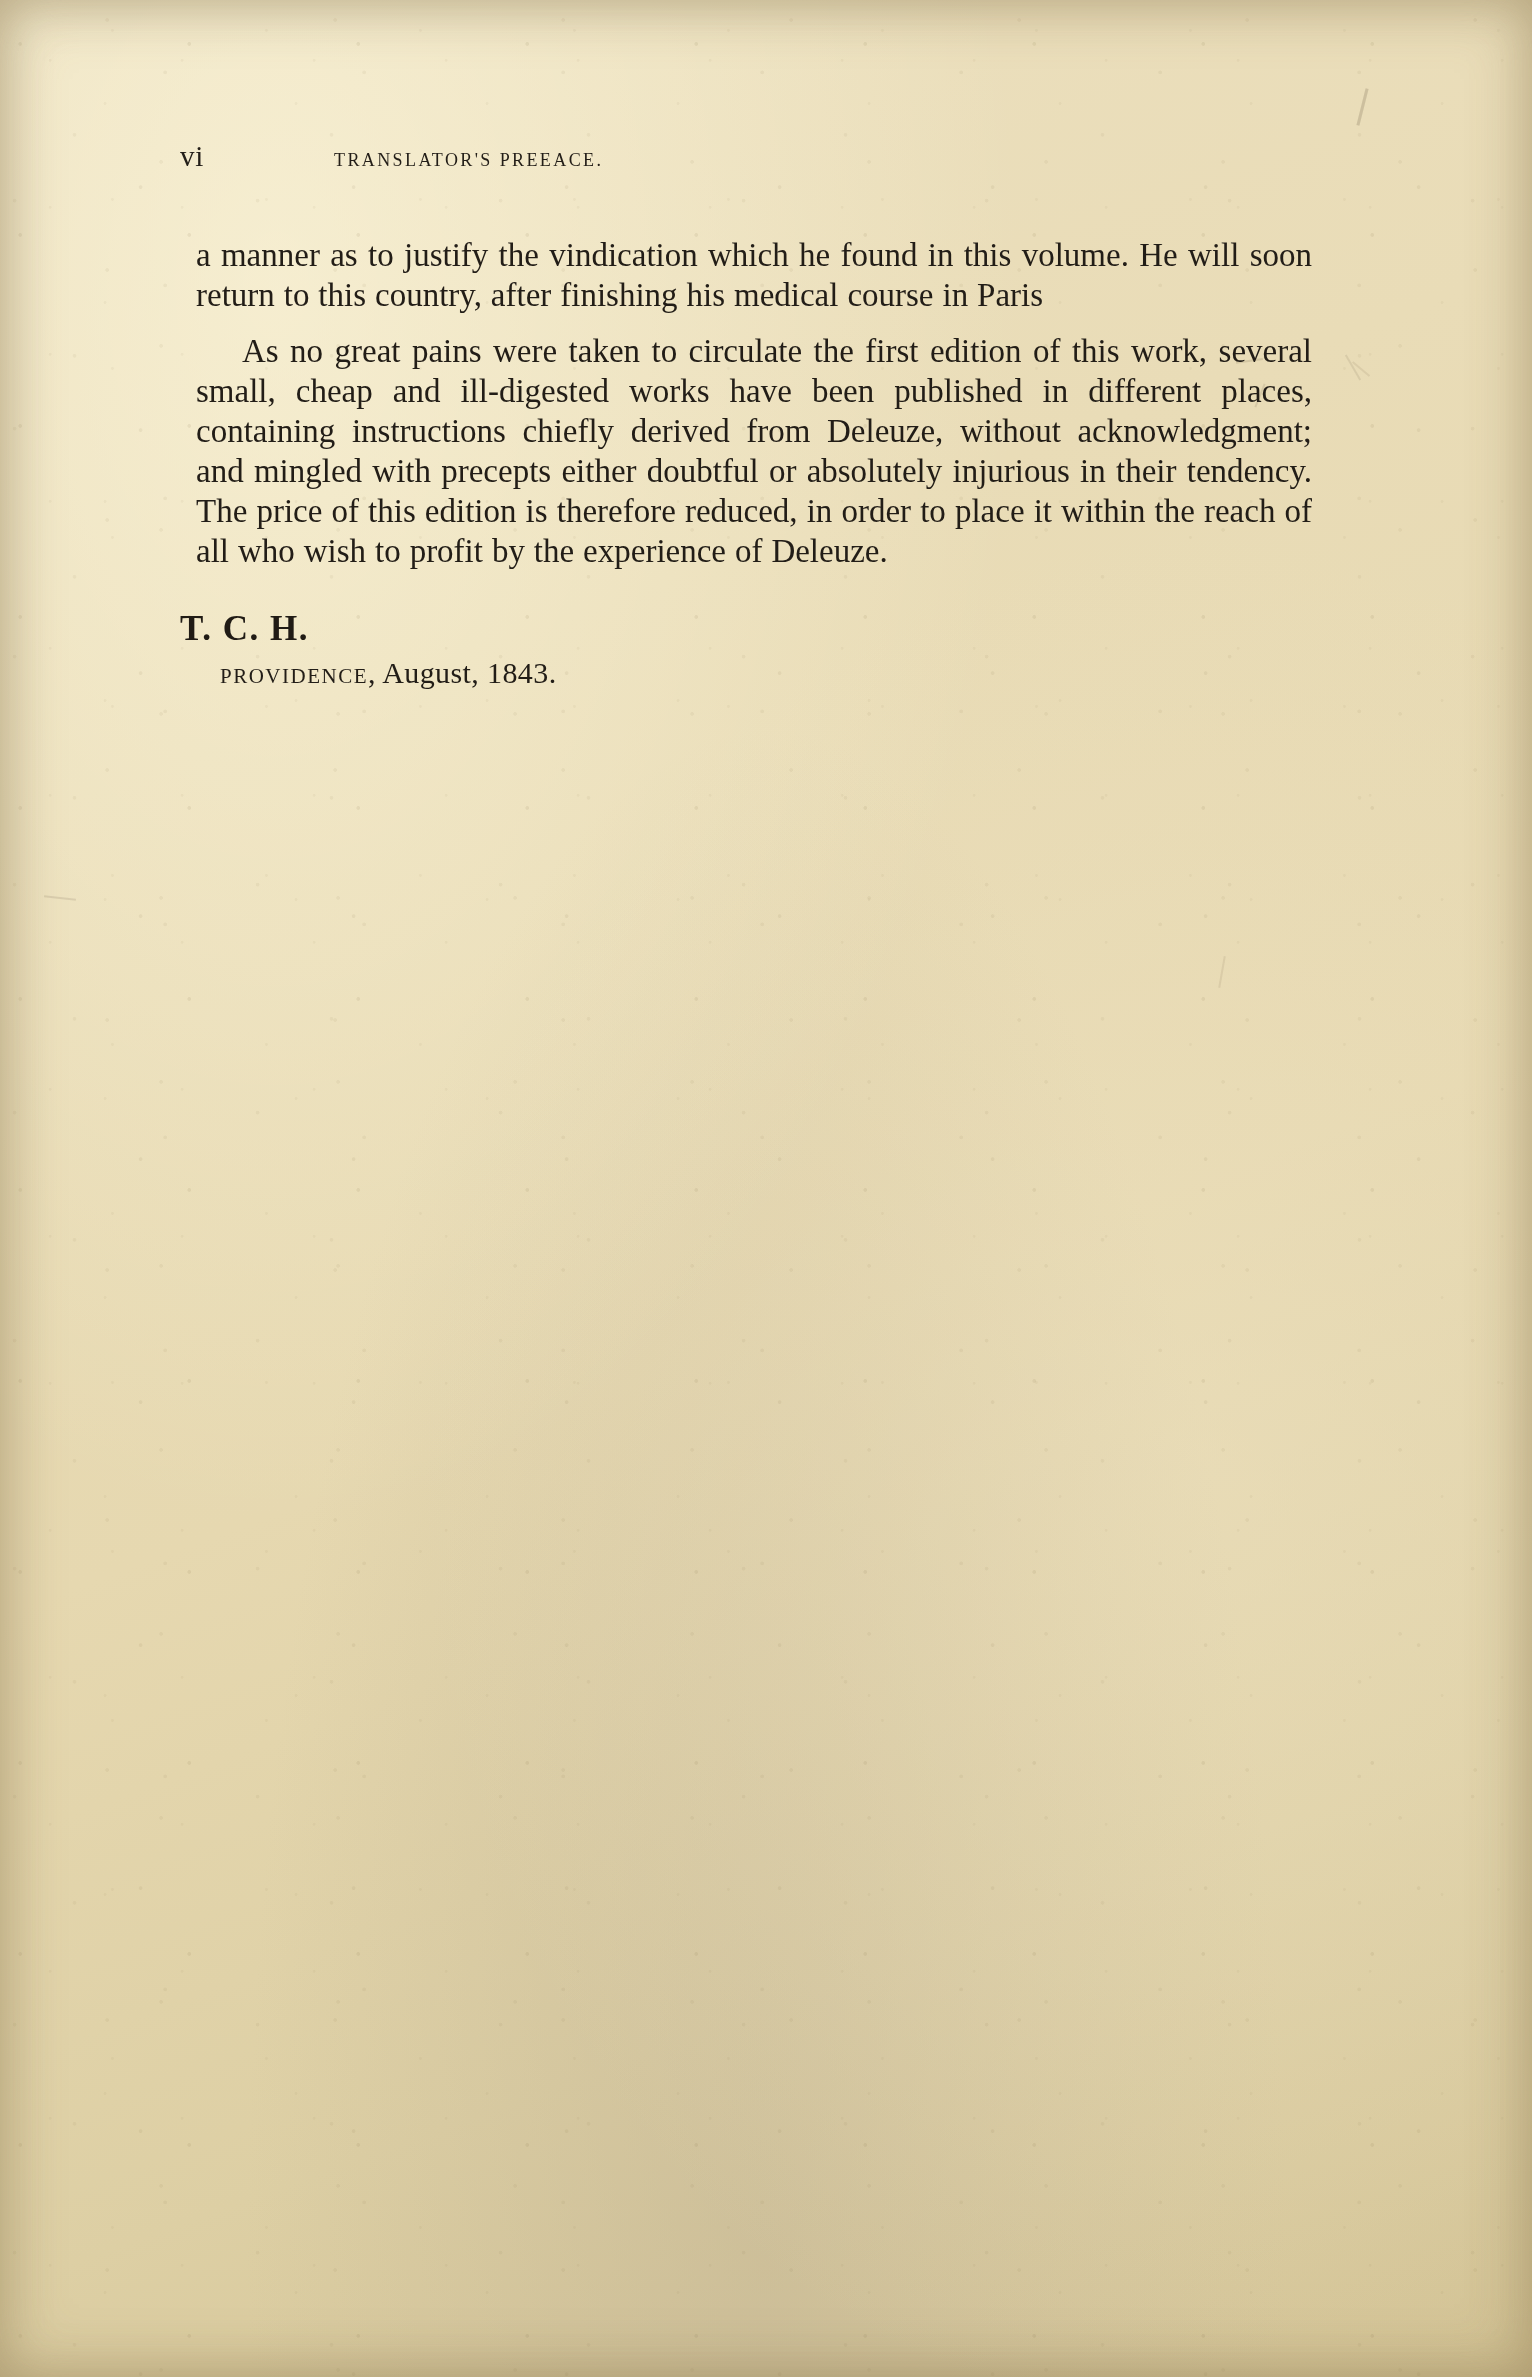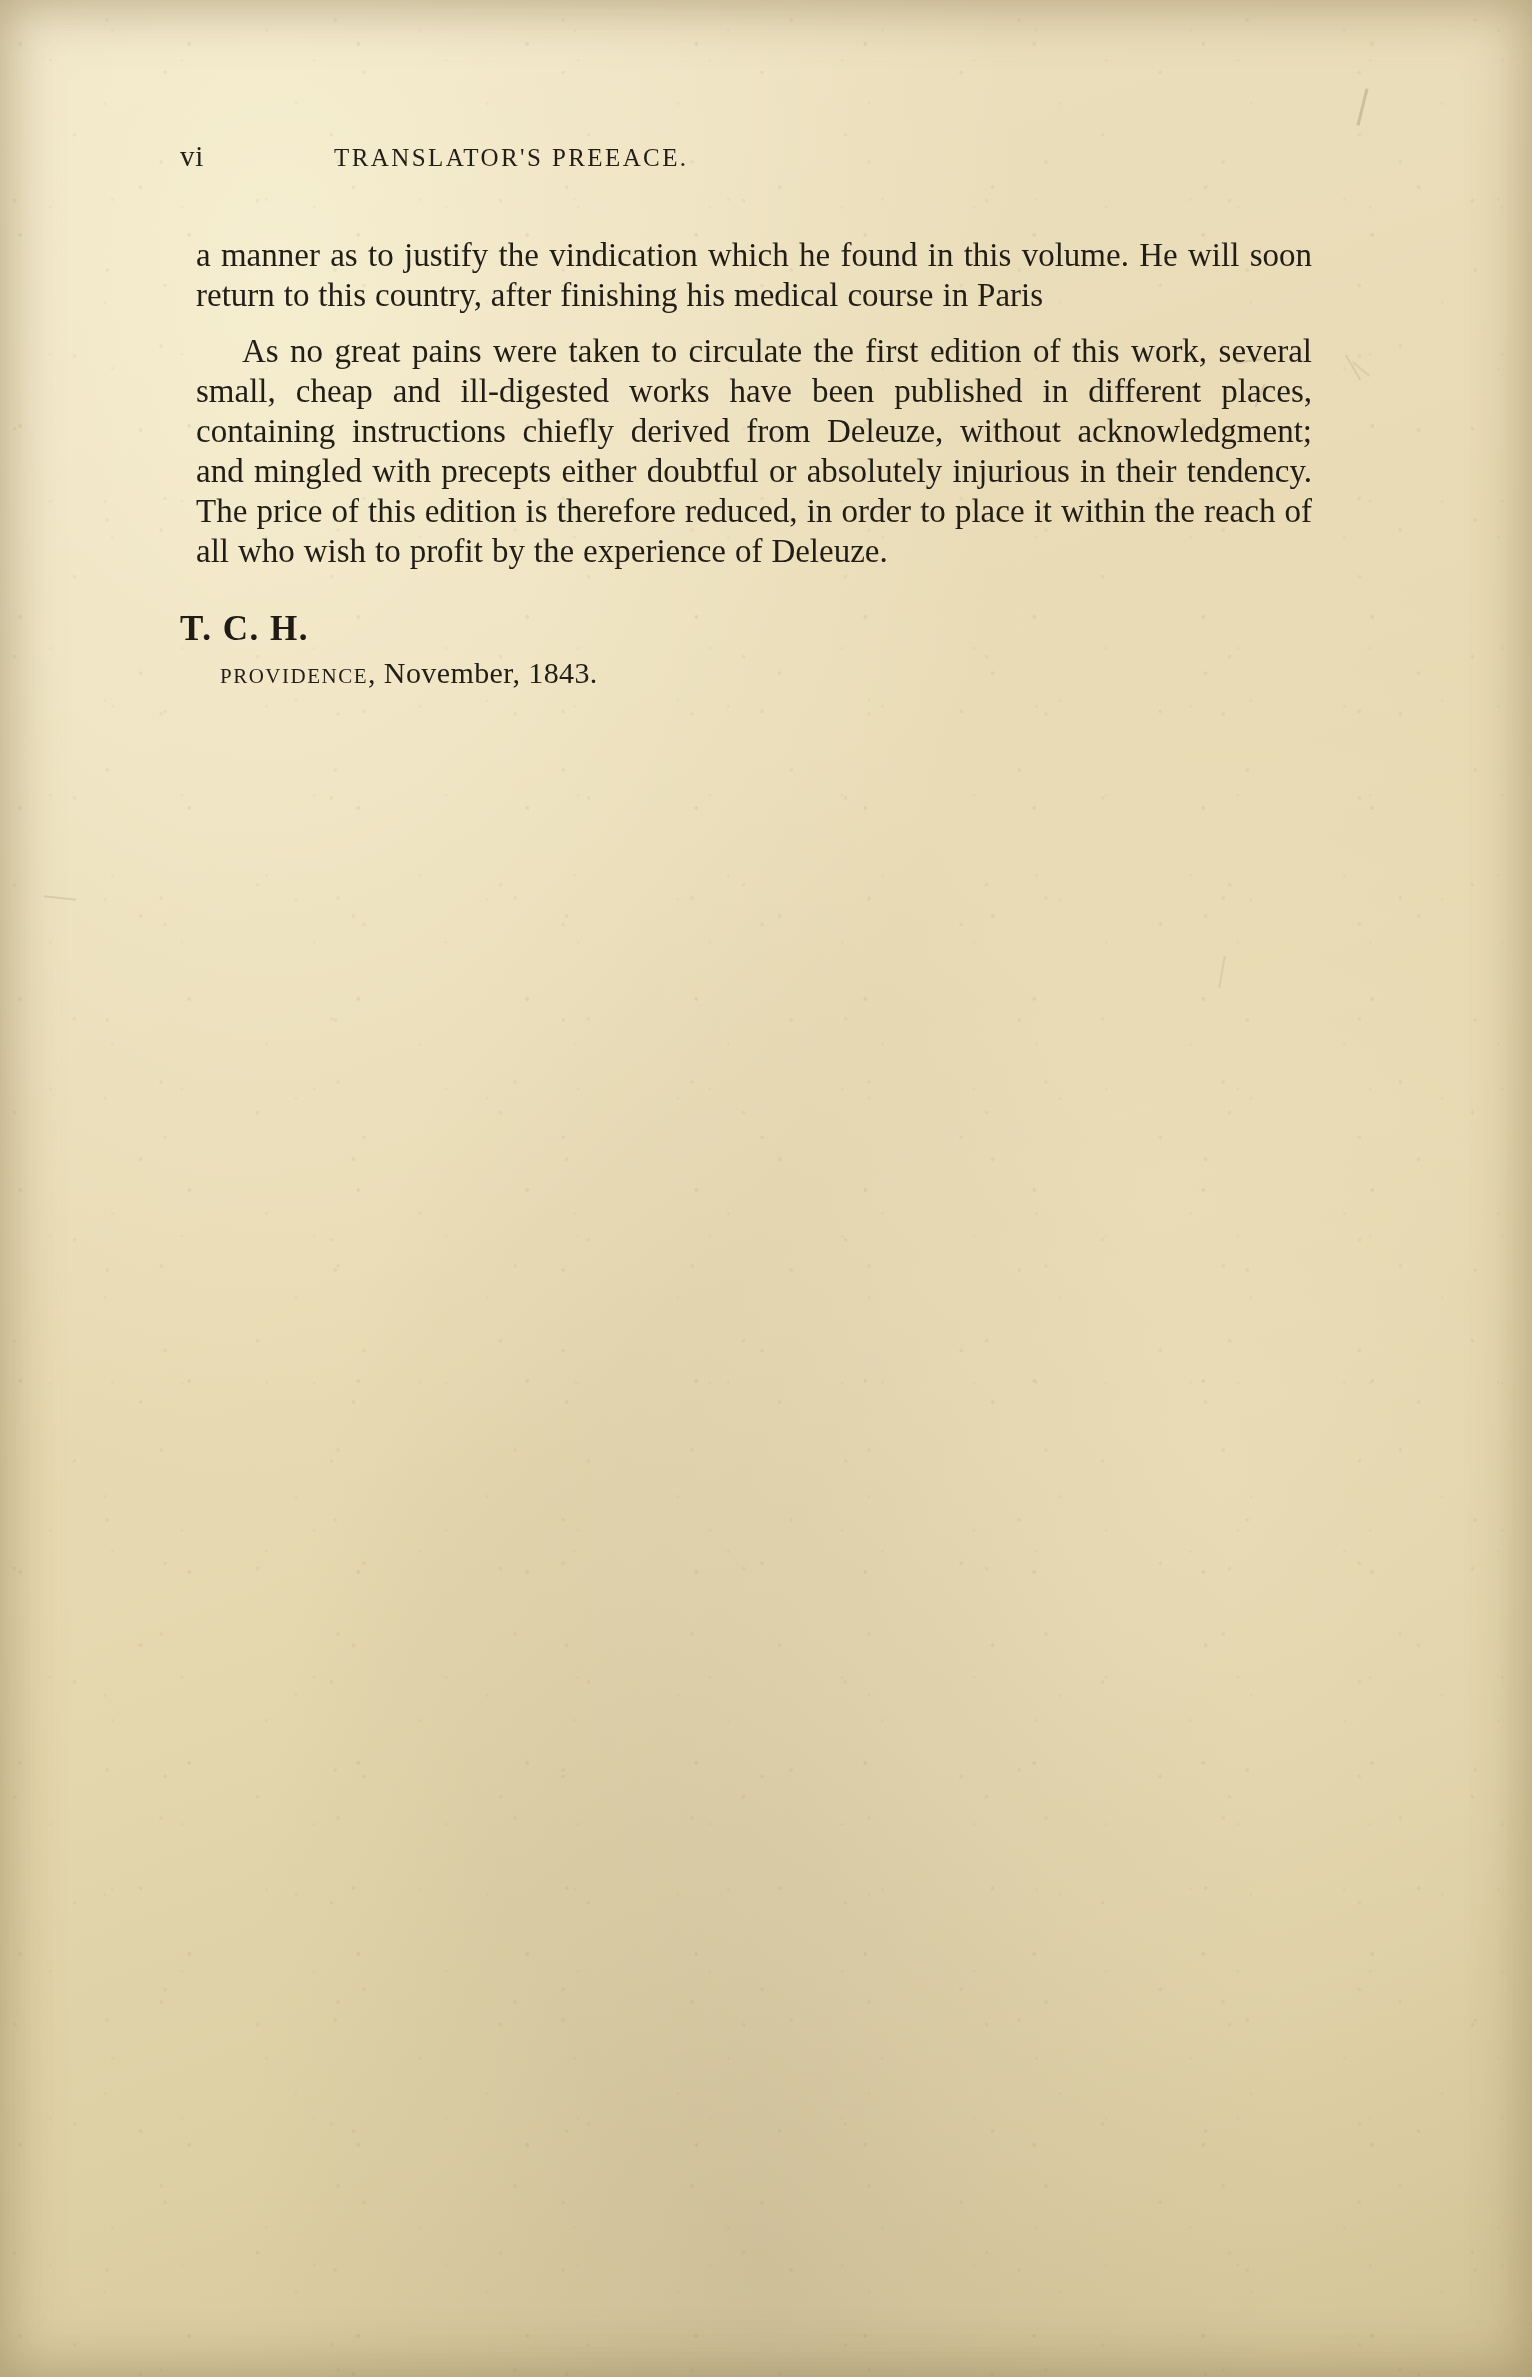--- a/index.html
+++ b/index.html
@@ -62,21 +62,21 @@
     height: 38px;
   }
   .folio {
     font-size: 29px;
     letter-spacing: 0.7px;
     color: #231e18;
     width: 154px;
     flex: 0 0 154px;
   }
   .running-head {
-    font-size: 25px;
+    font-size: 18px;
     letter-spacing: 2.4px;
     font-variant: small-caps;
     text-transform: uppercase;
     color: #231e18;
     white-space: nowrap;
   }
   .body {
     margin-top: 57px;
     width: 1148px;
   }
@@ -148,21 +148,21 @@
       <div class="running-head">TRANSLATOR'S PREEACE.</div>
     </div>
 
     <div class="body">
       <p class="para tight">a manner as to justify the vindication which he found in this volume.   He will soon return to this country, after finishing his medical course in Paris</p>
       <p class="para indent tight">As no great pains were taken to circulate the first edition of this work, several small, cheap and ill-digested works have been published in different places, containing instructions chiefly derived from Deleuze, without acknowledgment; and mingled with precepts either doubtful or absolutely injurious in their tendency.   The price of this edition is therefore reduced, in order to place it within the reach of all who wish to profit by the experience of Deleuze.</p>
 
       <div class="signature">T. C. H.</div>
 
       <div class="dateline">
-        <span class="place">Providence</span><span>, November, 1843.</span>
+        <span class="place">Providence</span><span>, August, 1843.</span>
       </div>
     </div>
 
   </div>
 
   <div class="edge-shadow"></div>
 </div>
 
 
 </body></html>

